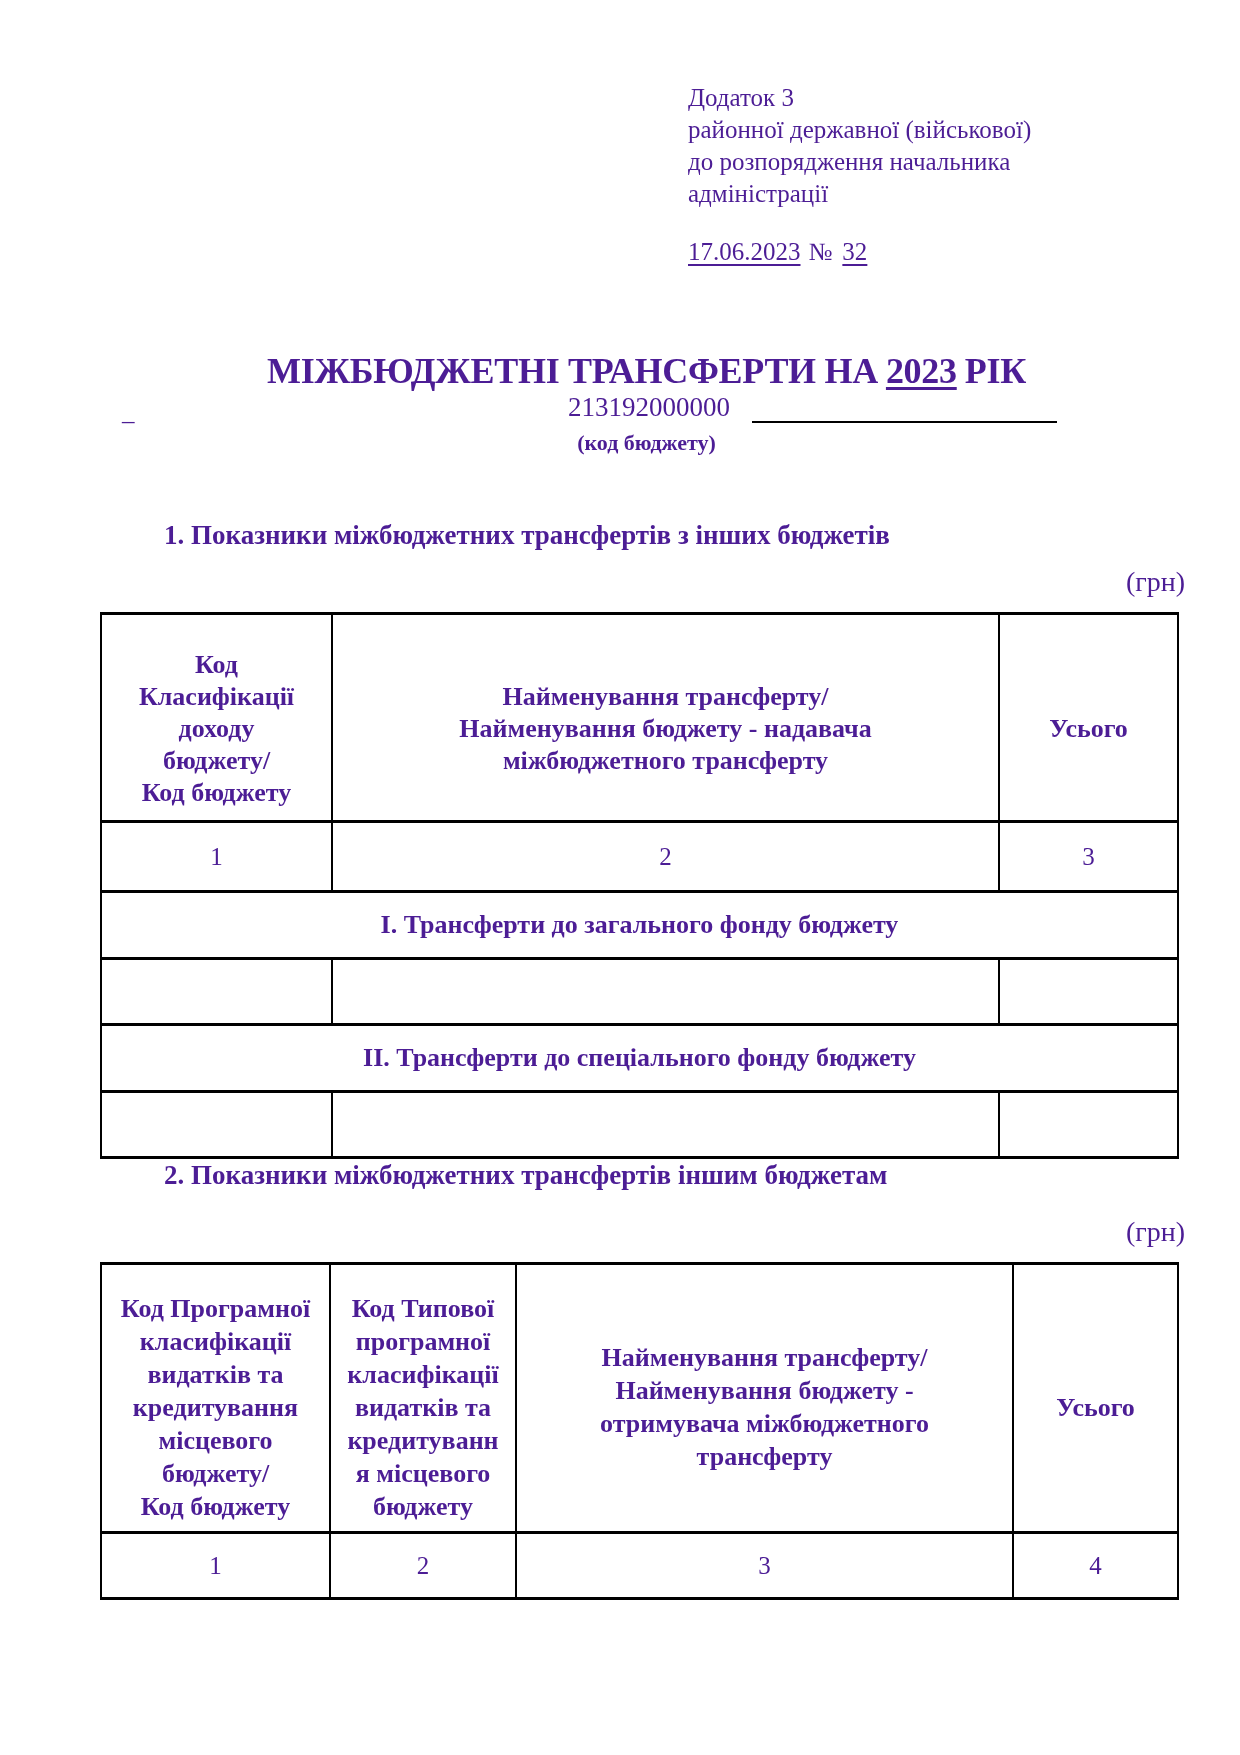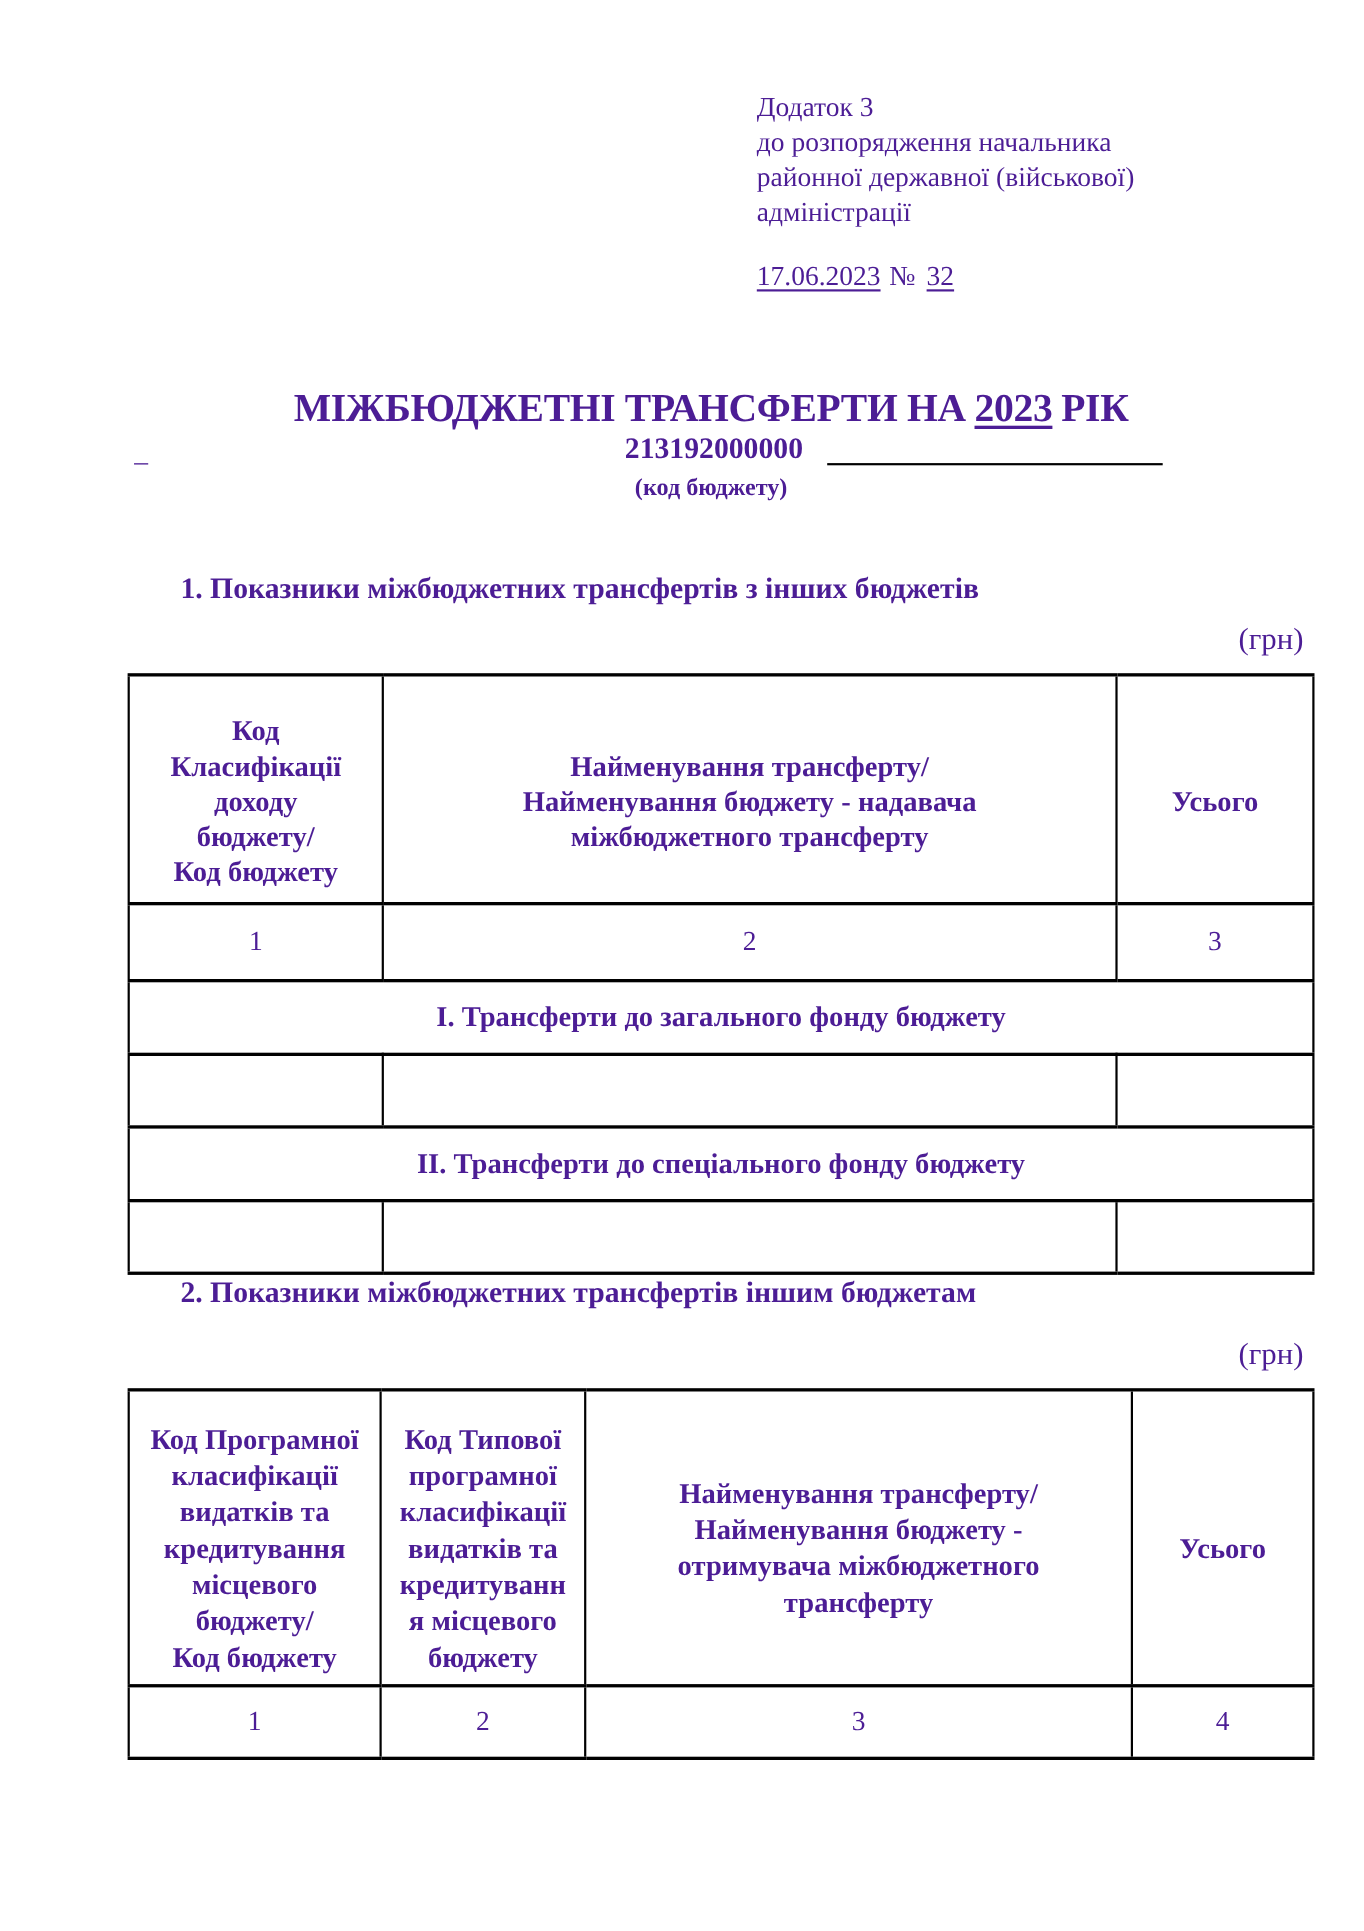--- a/index.html
+++ b/index.html
@@ -23,37 +23,37 @@
 
   
   .doc-title { position:absolute; left:108px; top:350px; width:1077px;
                text-align:center; font-size:36px; font-weight:bold;
                letter-spacing:-0.3px; white-space:nowrap; }
   .title-year { text-decoration:underline; text-decoration-thickness:2.5px;
                 text-underline-offset:4px; margin:0 8px; }
   .title-year + span { }
   .code-line { position:absolute; left:0; top:392px; width:1240px; height:38px; }
   .stray-underscore { position:absolute; left:122px; top:6px; font-size:25px; }
-  .budget-code { position:absolute; left:568px; top:0; font-size:27px; font-weight:bold; }
+  .budget-code { position:absolute; left:568px; top:0; font-size:27px; font-weight:normal; }
   .code-blank { position:absolute; left:752px; top:29px; width:305px;
                 border-bottom:2.5px solid #000; height:0; }
   .code-caption { position:absolute; left:108px; top:430px; width:1077px;
                   text-align:center; font-size:22px; font-weight:bold; }
 
   
   .sec-heading { position:absolute; left:164px; font-size:27px; font-weight:bold;
                  white-space:nowrap; }
   .sec1-heading { top:520px; }
   .sec2-heading { top:1160px; }
   .grn { position:absolute; left:108px; width:1077px; text-align:right; font-size:28px; }
   .grn1 { top:566px; }
   .grn2 { top:1216px; }
 
   
-  table.budget { position:absolute; left:116px; border-collapse:collapse;
+  table.budget { position:absolute; left:100px; border-collapse:collapse;
                  table-layout:fixed; width:1077px; text-align:center; }
   .table1 { top:612px; }
   .table2 { top:1262px; }
   table.budget td { border:2px solid #000; border-top-width:3px; border-bottom-width:3px;
                     vertical-align:middle; overflow:hidden; }
   td.hdr { vertical-align:top; font-weight:bold; font-size:26px; line-height:32px;
            white-space:pre-line; padding-top:22px; }
   .table2 td.hdr { line-height:33px; padding-top:18px; }
   tr.r-header1 { height:208px; }
   tr.r-numbers1 { height:70px; }
@@ -64,22 +64,22 @@
   td.numcell { font-size:25px; }
   td.groupcell { font-weight:bold; font-size:26px; }
 </style>
 </head>
 <body>
 
 <div class="page">
 
   <div class="appendix">
     <div>Додаток 3</div>
+    <div>районної державної (військової)</div>
     <div>до розпорядження начальника</div>
-    <div>районної державної (військової)</div>
     <div>адміністрації</div>
     <div class="appendix-date-line"><span class="u">17.06.2023</span><span class="numero">№</span><span class="u">32</span></div>
   </div>
 
   <div class="doc-title"><span>МІЖБЮДЖЕТНІ ТРАНСФЕРТИ НА</span><span class="title-year">2023</span><span>РІК</span></div>
 
   <div class="code-line">
     <span class="stray-underscore">_</span>
     <span class="budget-code">213192000000</span>
     <span class="code-blank"></span>

